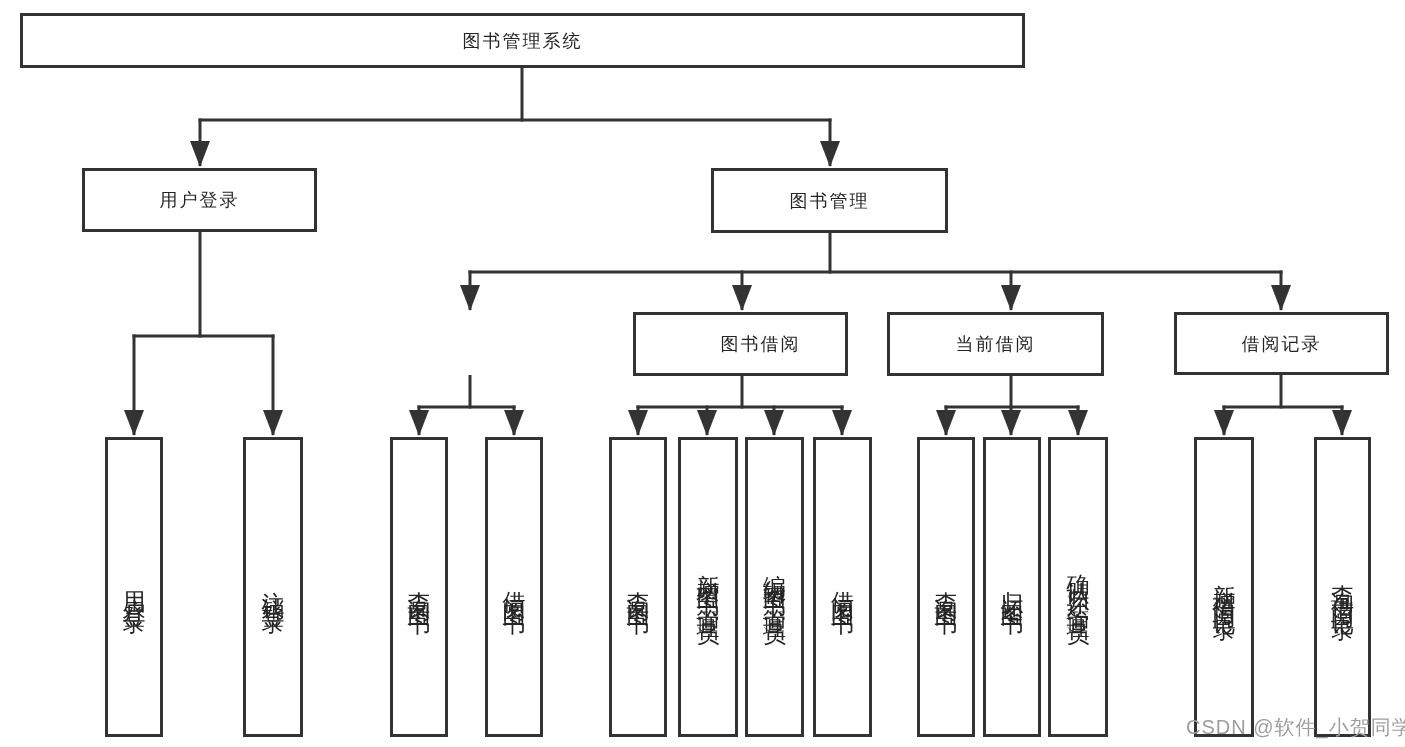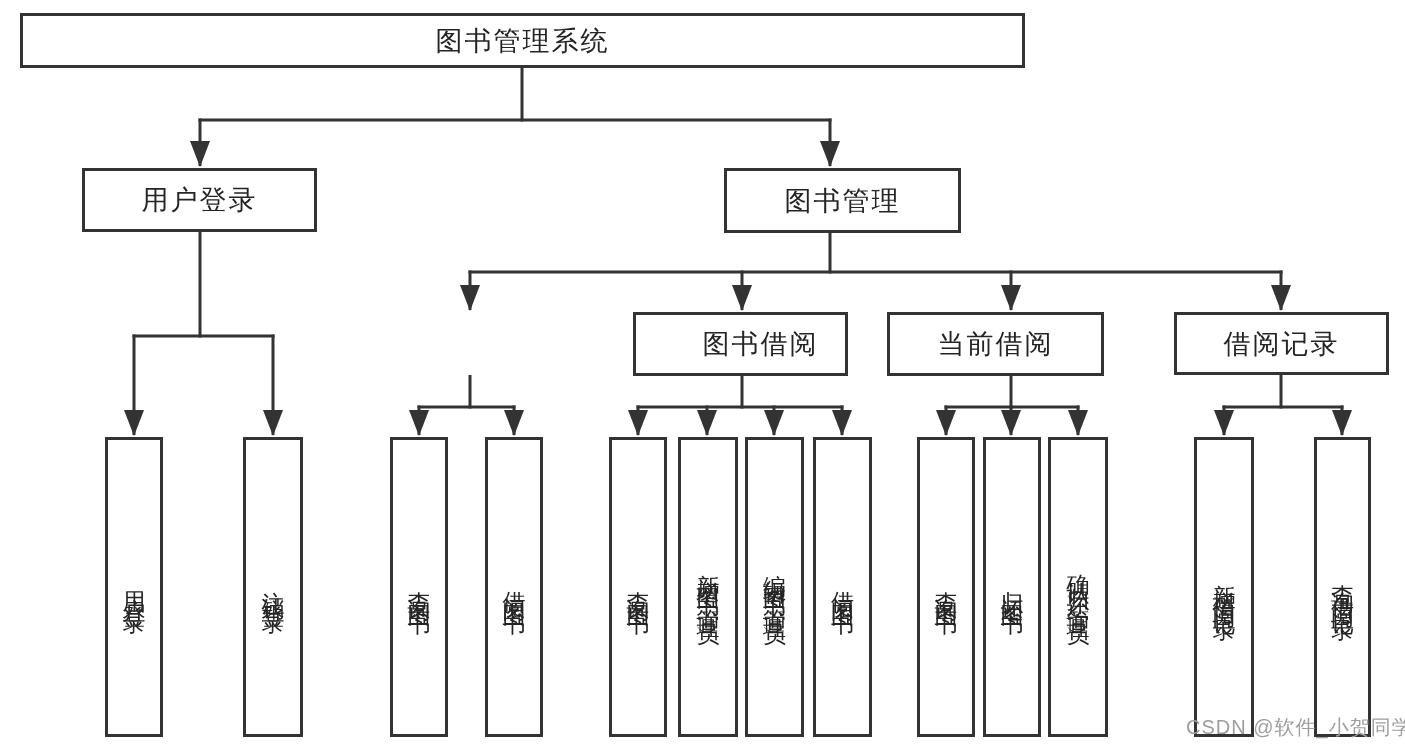--- a/index.html
+++ b/index.html
@@ -13,21 +13,21 @@
   #wires{position:absolute;left:0;top:0;width:1405px;height:747px;pointer-events:none;}
   .box{
     position:absolute;
     background:#ffffff;
     border:3px solid #333333;
     box-sizing:border-box;
     display:flex;align-items:center;justify-content:center;
     color:#242424;
   }
   .h-label{
-    font-size:27px;
+    font-size:18px;
     letter-spacing:2px;
     white-space:nowrap;
     color:#242424;
   }
   .root-box{border-width:3px;}
   .leaf{top:437px;height:300px;}
   .vtext{
     writing-mode:vertical-rl;
     text-orientation:mixed;
     font-size:23px;
@@ -100,21 +100,21 @@
     </g>
   </svg>
 
   <div class="box root-box" style="left:20px;top:13px;width:1005px;height:55px;">
     <span class="h-label">图书管理系统</span>
   </div>
 
   <div class="box" style="left:82px;top:168px;width:235px;height:64px;">
     <span class="h-label">用户登录</span>
   </div>
-  <div class="box" style="left:711px;top:168px;width:237px;height:65px;margin-left:13px;">
+  <div class="box" style="left:711px;top:168px;width:237px;height:65px;">
     <span class="h-label">图书管理</span>
   </div>
 
   <div class="box" style="left:633px;top:312px;width:215px;height:64px;padding-left:40px;">
     <span class="h-label">图书借阅</span>
   </div>
   <div class="box" style="left:887px;top:312px;width:217px;height:64px;">
     <span class="h-label">当前借阅</span>
   </div>
   <div class="box" style="left:1174px;top:312px;width:215px;height:63px;">

